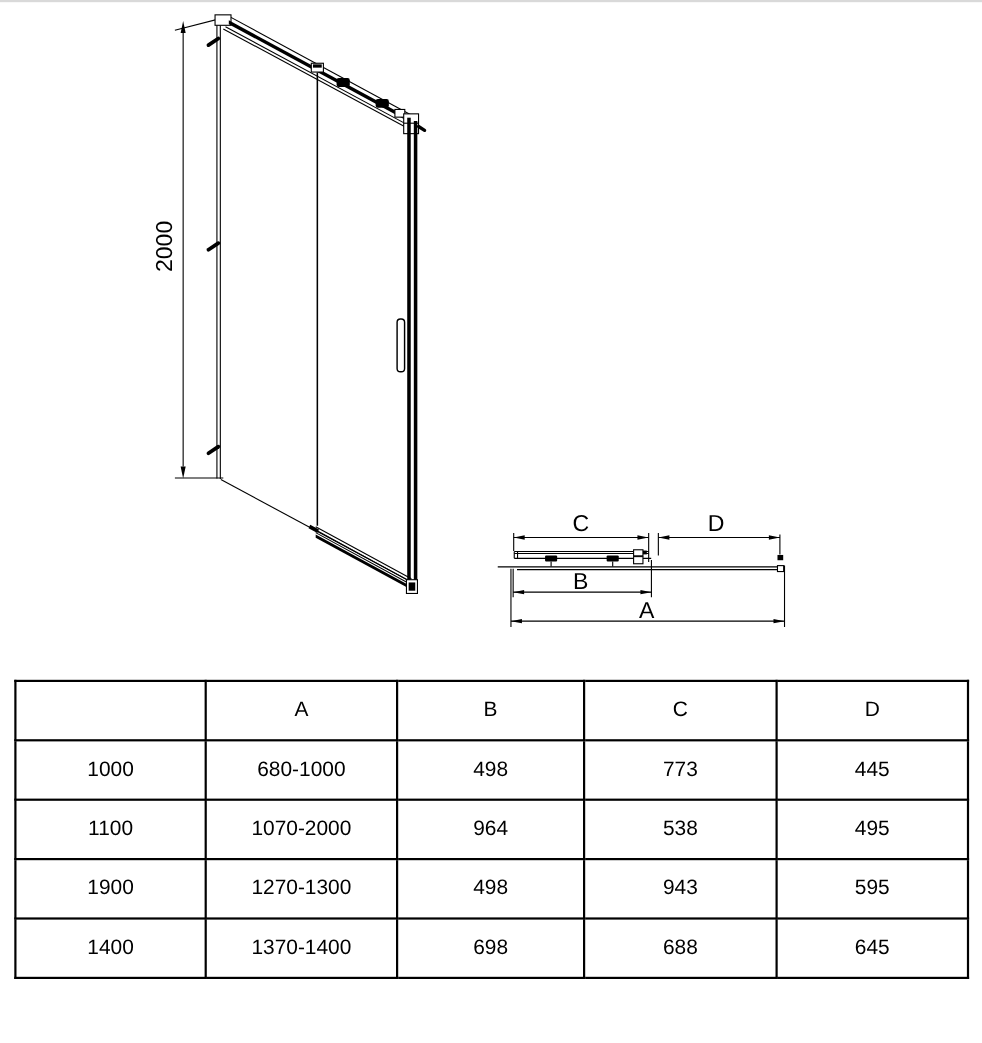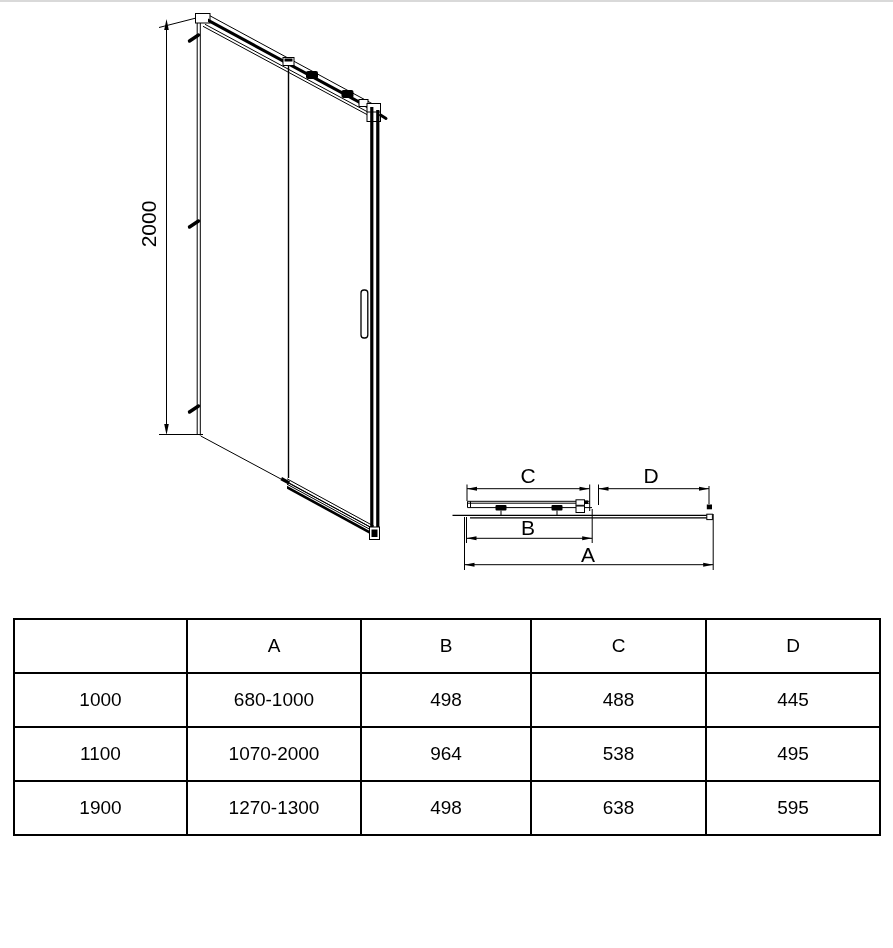--- a/index.html
+++ b/index.html
@@ -204,34 +204,41 @@
           <th>B</th>
           <th>C</th>
           <th>D</th>
         </tr>
       </thead>
       <tbody>
         <tr>
           <td>1000</td>
           <td>680-1000</td>
           <td>498</td>
-          <td>488</td>
+          <td>773</td>
           <td>445</td>
         </tr>
         <tr>
           <td>1100</td>
           <td>1070-2000</td>
           <td>964</td>
           <td>538</td>
           <td>495</td>
         </tr>
         <tr>
           <td>1900</td>
           <td>1270-1300</td>
           <td>498</td>
-          <td>638</td>
+          <td>943</td>
           <td>595</td>
+        </tr>
+        <tr>
+          <td>1400</td>
+          <td>1370-1400</td>
+          <td>698</td>
+          <td>688</td>
+          <td>645</td>
         </tr>
       </tbody>
     </table>
   </div>
 
 </div>
 
 </body></html>

